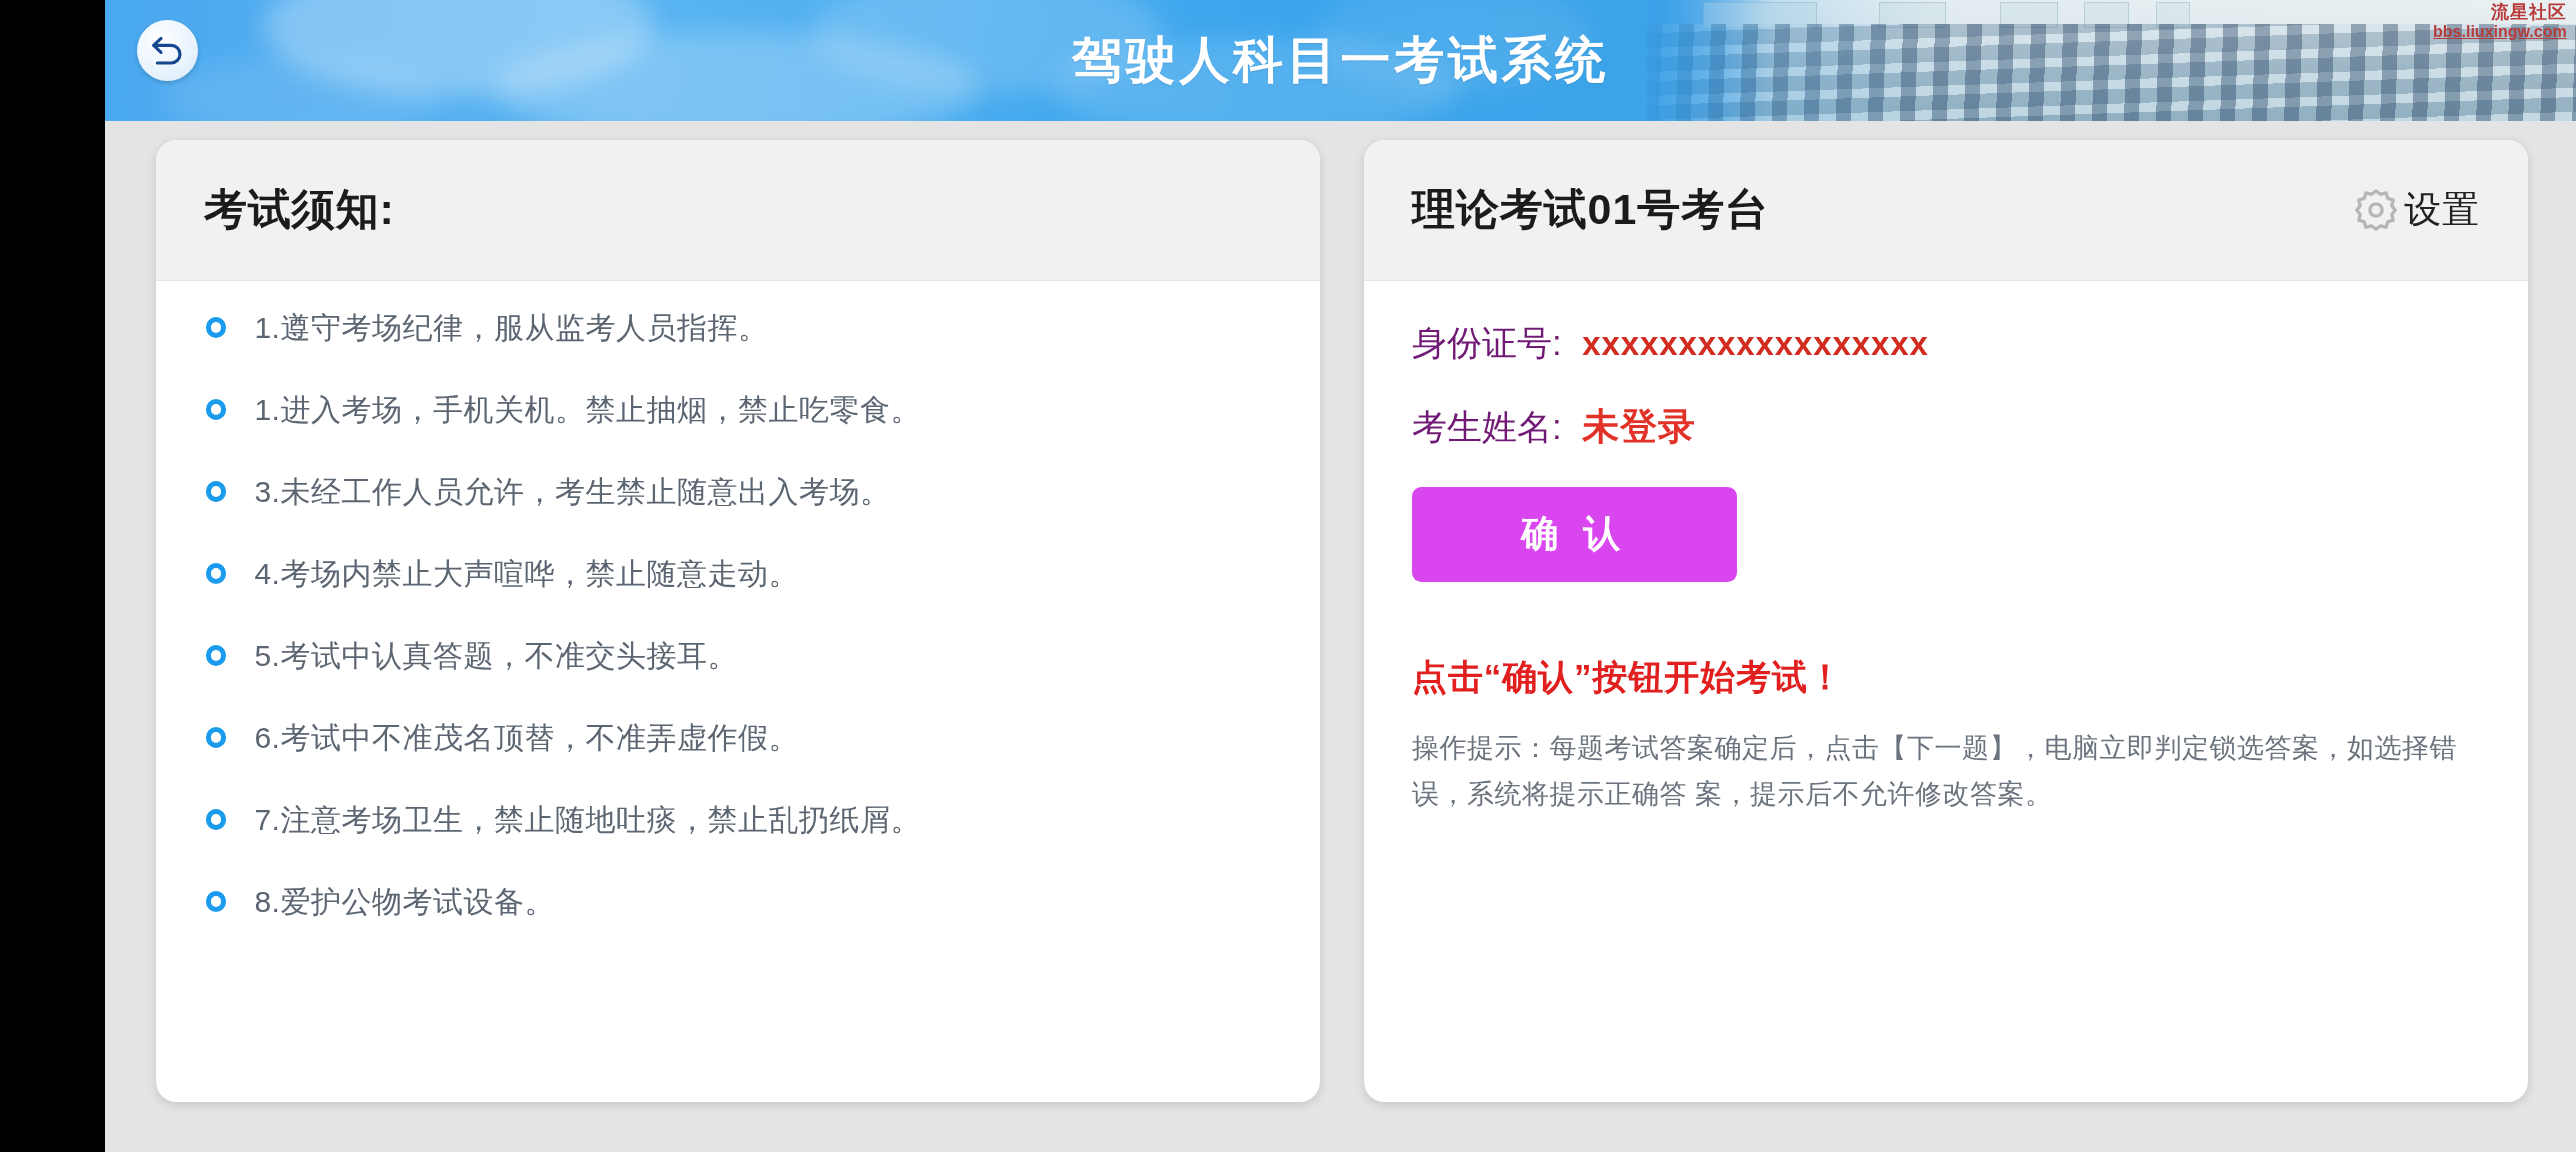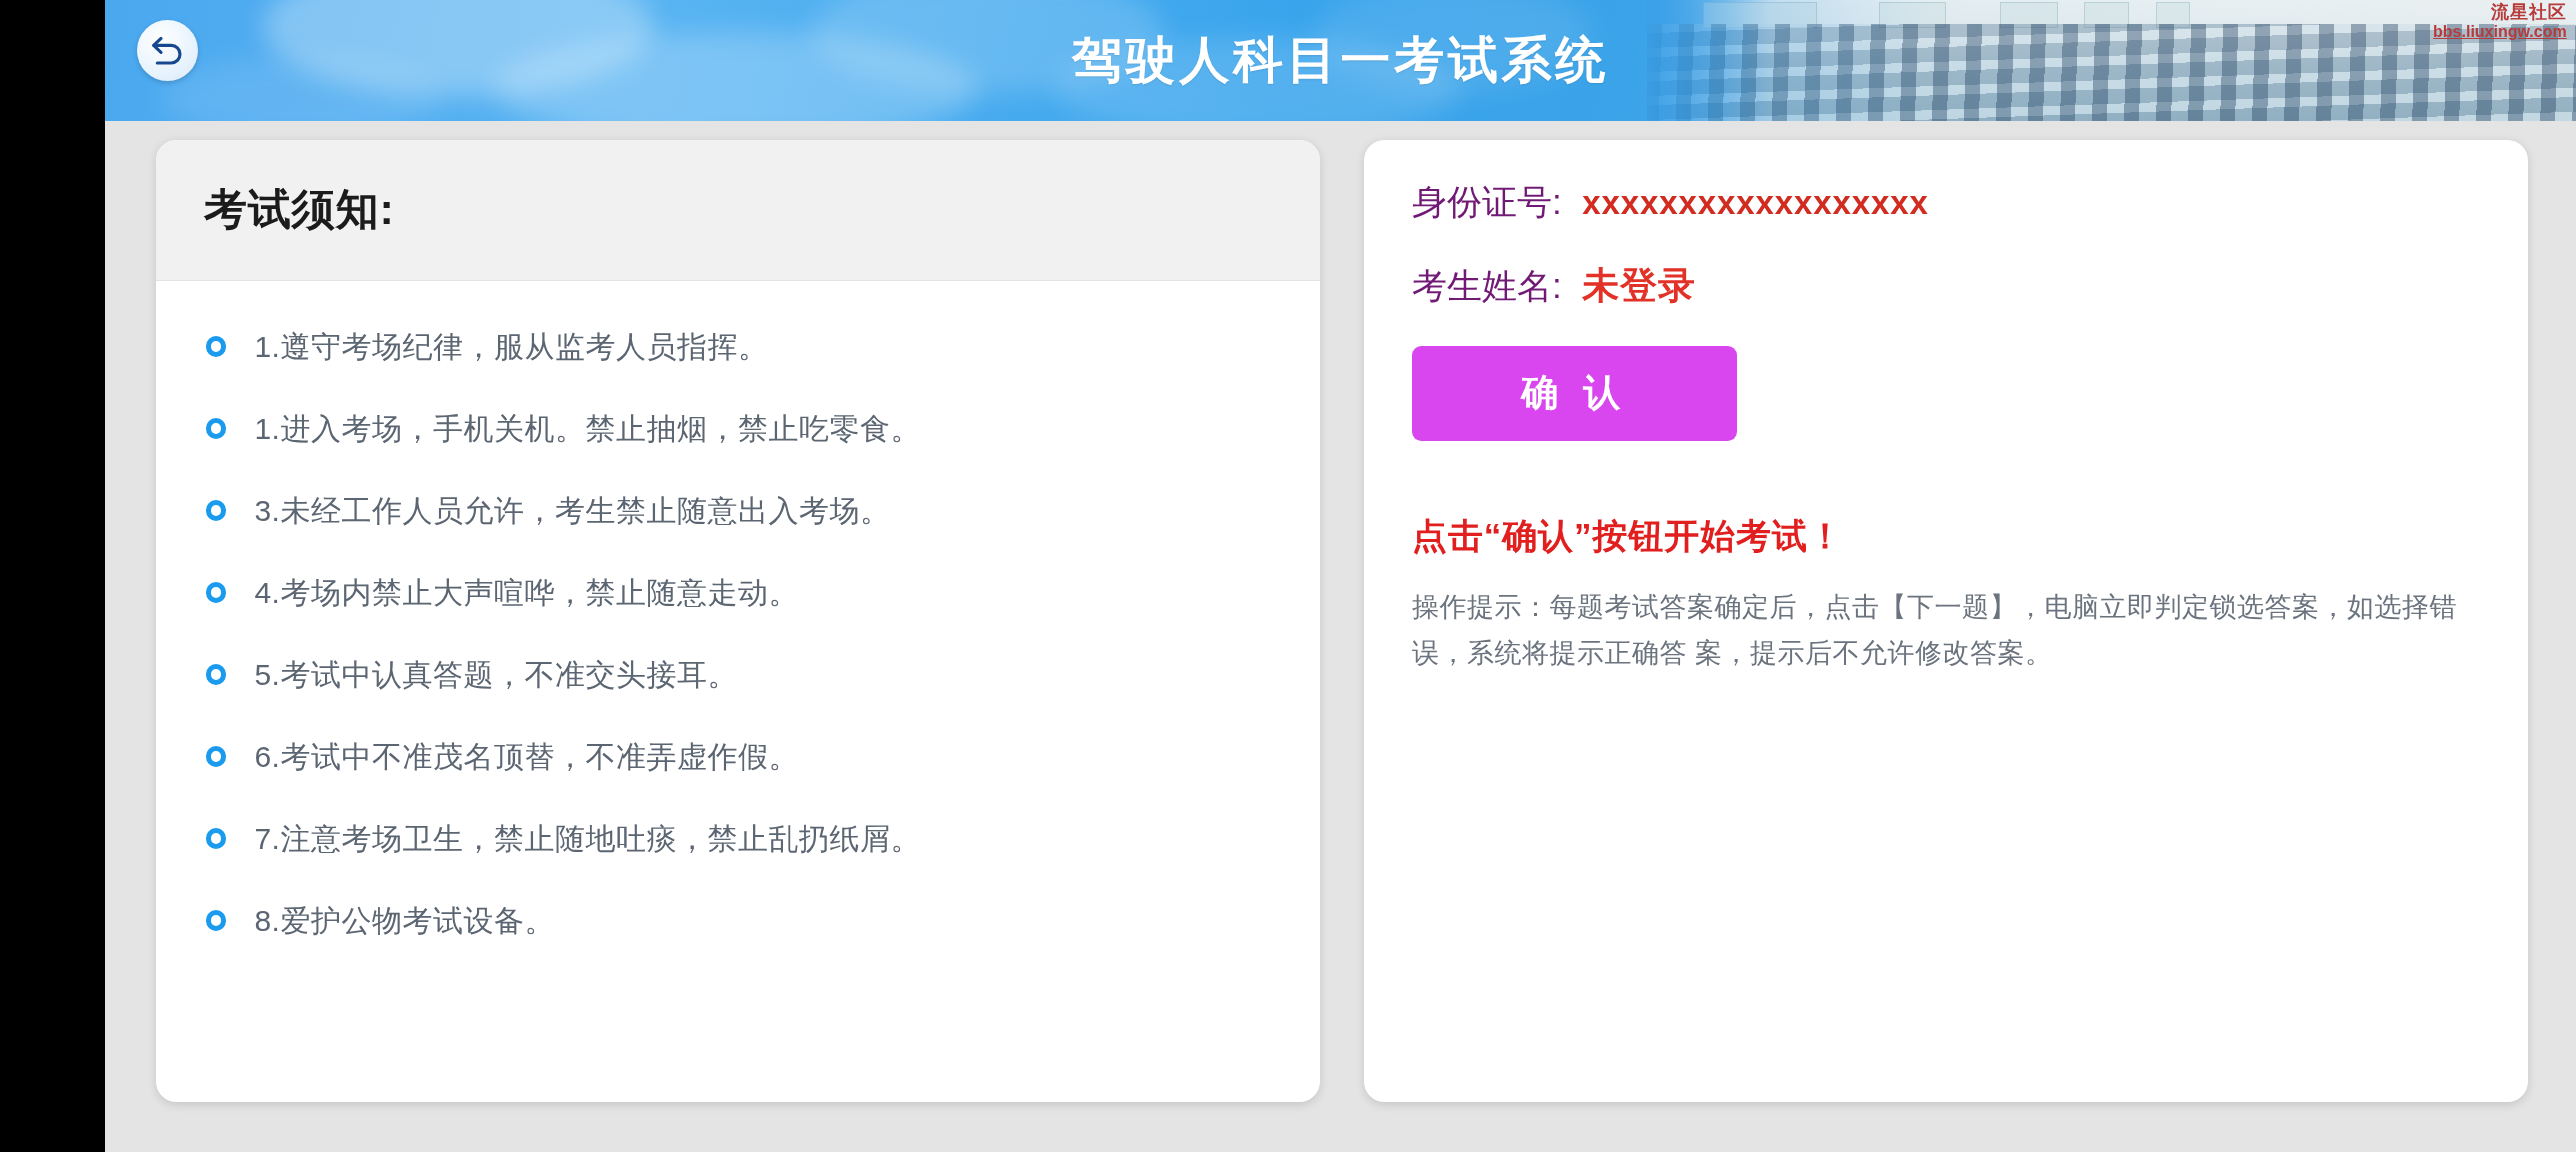--- a/index.html
+++ b/index.html
@@ -180,21 +180,21 @@
   .settings-label {
     font-size: 37px;
     color: #222222;
     letter-spacing: 0.9px;
   }
 
   
   .notice-list {
     list-style: none;
     margin: 0;
-    padding: 37px 0 0 0;
+    padding: 18px 0 0 0;
   }
   .notice-item {
     display: flex;
     align-items: flex-start;
     padding: 0 37px 0 50px;
     height: 82px;
   }
   .bullet {
     flex: 0 0 auto;
     width: 20.4px; height: 20.4px;
@@ -352,20 +352,33 @@
             <span class="notice-text">7.注意考场卫生，禁止随地吐痰，禁止乱扔纸屑。</span>
           </li>
           <li class="notice-item">
             <span class="bullet"></span>
             <span class="notice-text">8.爱护公物考试设备。</span>
           </li>
         </ul>
       </div>
 
       <div class="card card-right">
+        <div class="card-head">
+          <div class="card-title">理论考试01号考台</div>
+          <div class="spacer"></div>
+          <div class="settings">
+            <span>
+              <svg class="gear" width="50" height="50" viewBox="0 0 54 54" aria-hidden="true">
+                <path d="M27 6.5 l5.0 3.6 5.9 -1.6 1.8 5.9 5.9 1.8 -1.6 5.9 3.6 5.0 -3.6 5.0 1.6 5.9 -5.9 1.8 -1.8 5.9 -5.9 -1.6 -5.0 3.6 -5.0 -3.6 -5.9 1.6 -1.8 -5.9 -5.9 -1.8 1.6 -5.9 -3.6 -5.0 3.6 -5.0 -1.6 -5.9 5.9 -1.8 1.8 -5.9 5.9 1.6 z" fill="none" stroke="#b6b6b6" stroke-width="3.6" stroke-linejoin="round"></path>
+                <circle cx="27" cy="27" r="6.6" fill="none" stroke="#b6b6b6" stroke-width="3.6"></circle>
+              </svg>
+            </span>
+            <span class="settings-label">设置</span>
+          </div>
+        </div>
 
         <div class="exam-body">
 
           <div class="field-row">
             <span class="field-label">身份证号:</span>
             <span class="field-value">xxxxxxxxxxxxxxxxxx</span>
           </div>
 
           <div class="field-row">
             <span class="field-label">考生姓名:</span>

